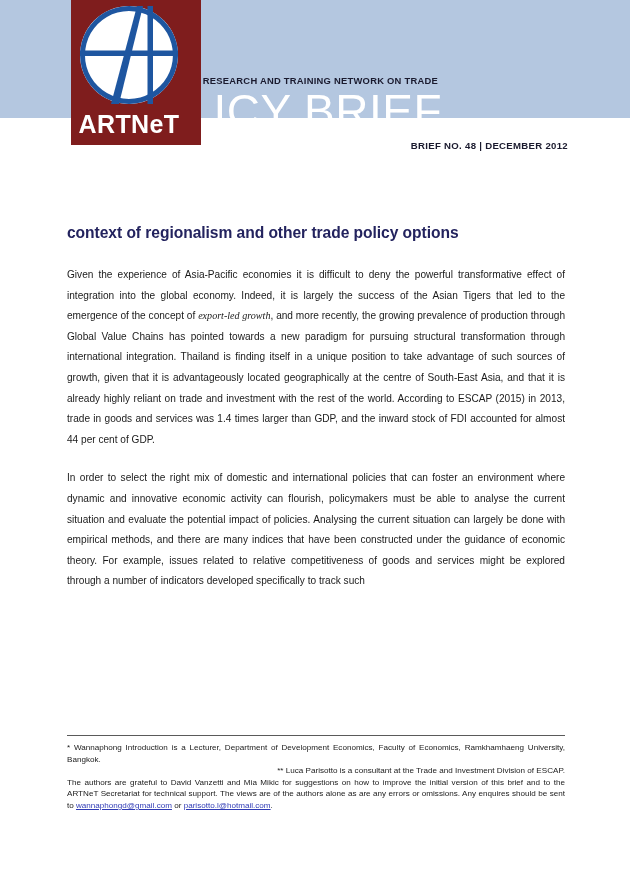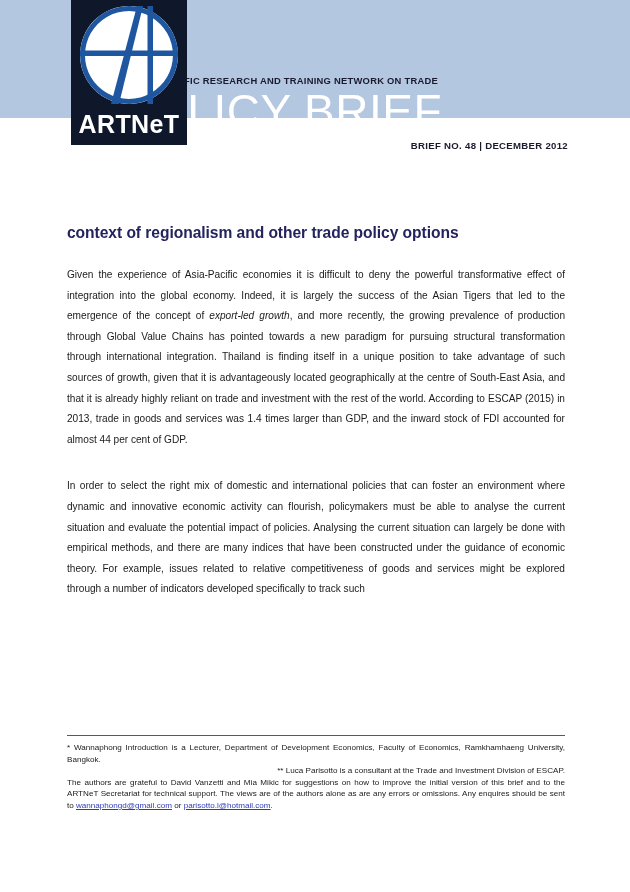--- a/index.html
+++ b/index.html
@@ -63,23 +63,23 @@
     letter-spacing: 0.3px;
     color: #1a1a2e;
     white-space: nowrap;
   }
 
   
   .logo {
     position: absolute;
     left: 71px;
     top: 0;
-    width: 116px;
+    width: 130px;
     height: 145px;
-    background: #0f172a;
+    background: #7f1d1d;
     z-index: 5;
   }
   .logo svg { display: block; }
   .logo-word {
     position: absolute;
     left: 0;
     bottom: 6px;
     width: 116px;
     text-align: center;
     font-size: 25px;
@@ -117,22 +117,22 @@
     color: #23235e;
   }
   .para {
     margin-top: 17px;
     font-size: 10.1px;
     line-height: 20.6px;
     text-align: justify;
     color: #1a1a1a;
     hyphens: none;
   }
-  .para.second { margin-top: 26px; }
-  .para em { font-style: italic; }
+  .para.second { margin-top: 18px; }
+  .para em { font-style: italic; font-family: Liberation Serif, serif; }
 
   
   .footnotes {
     position: absolute;
     left: 67px;
     top: 735px;
     width: 498px;
   }
   .footnote-rule {
     border: 0;

